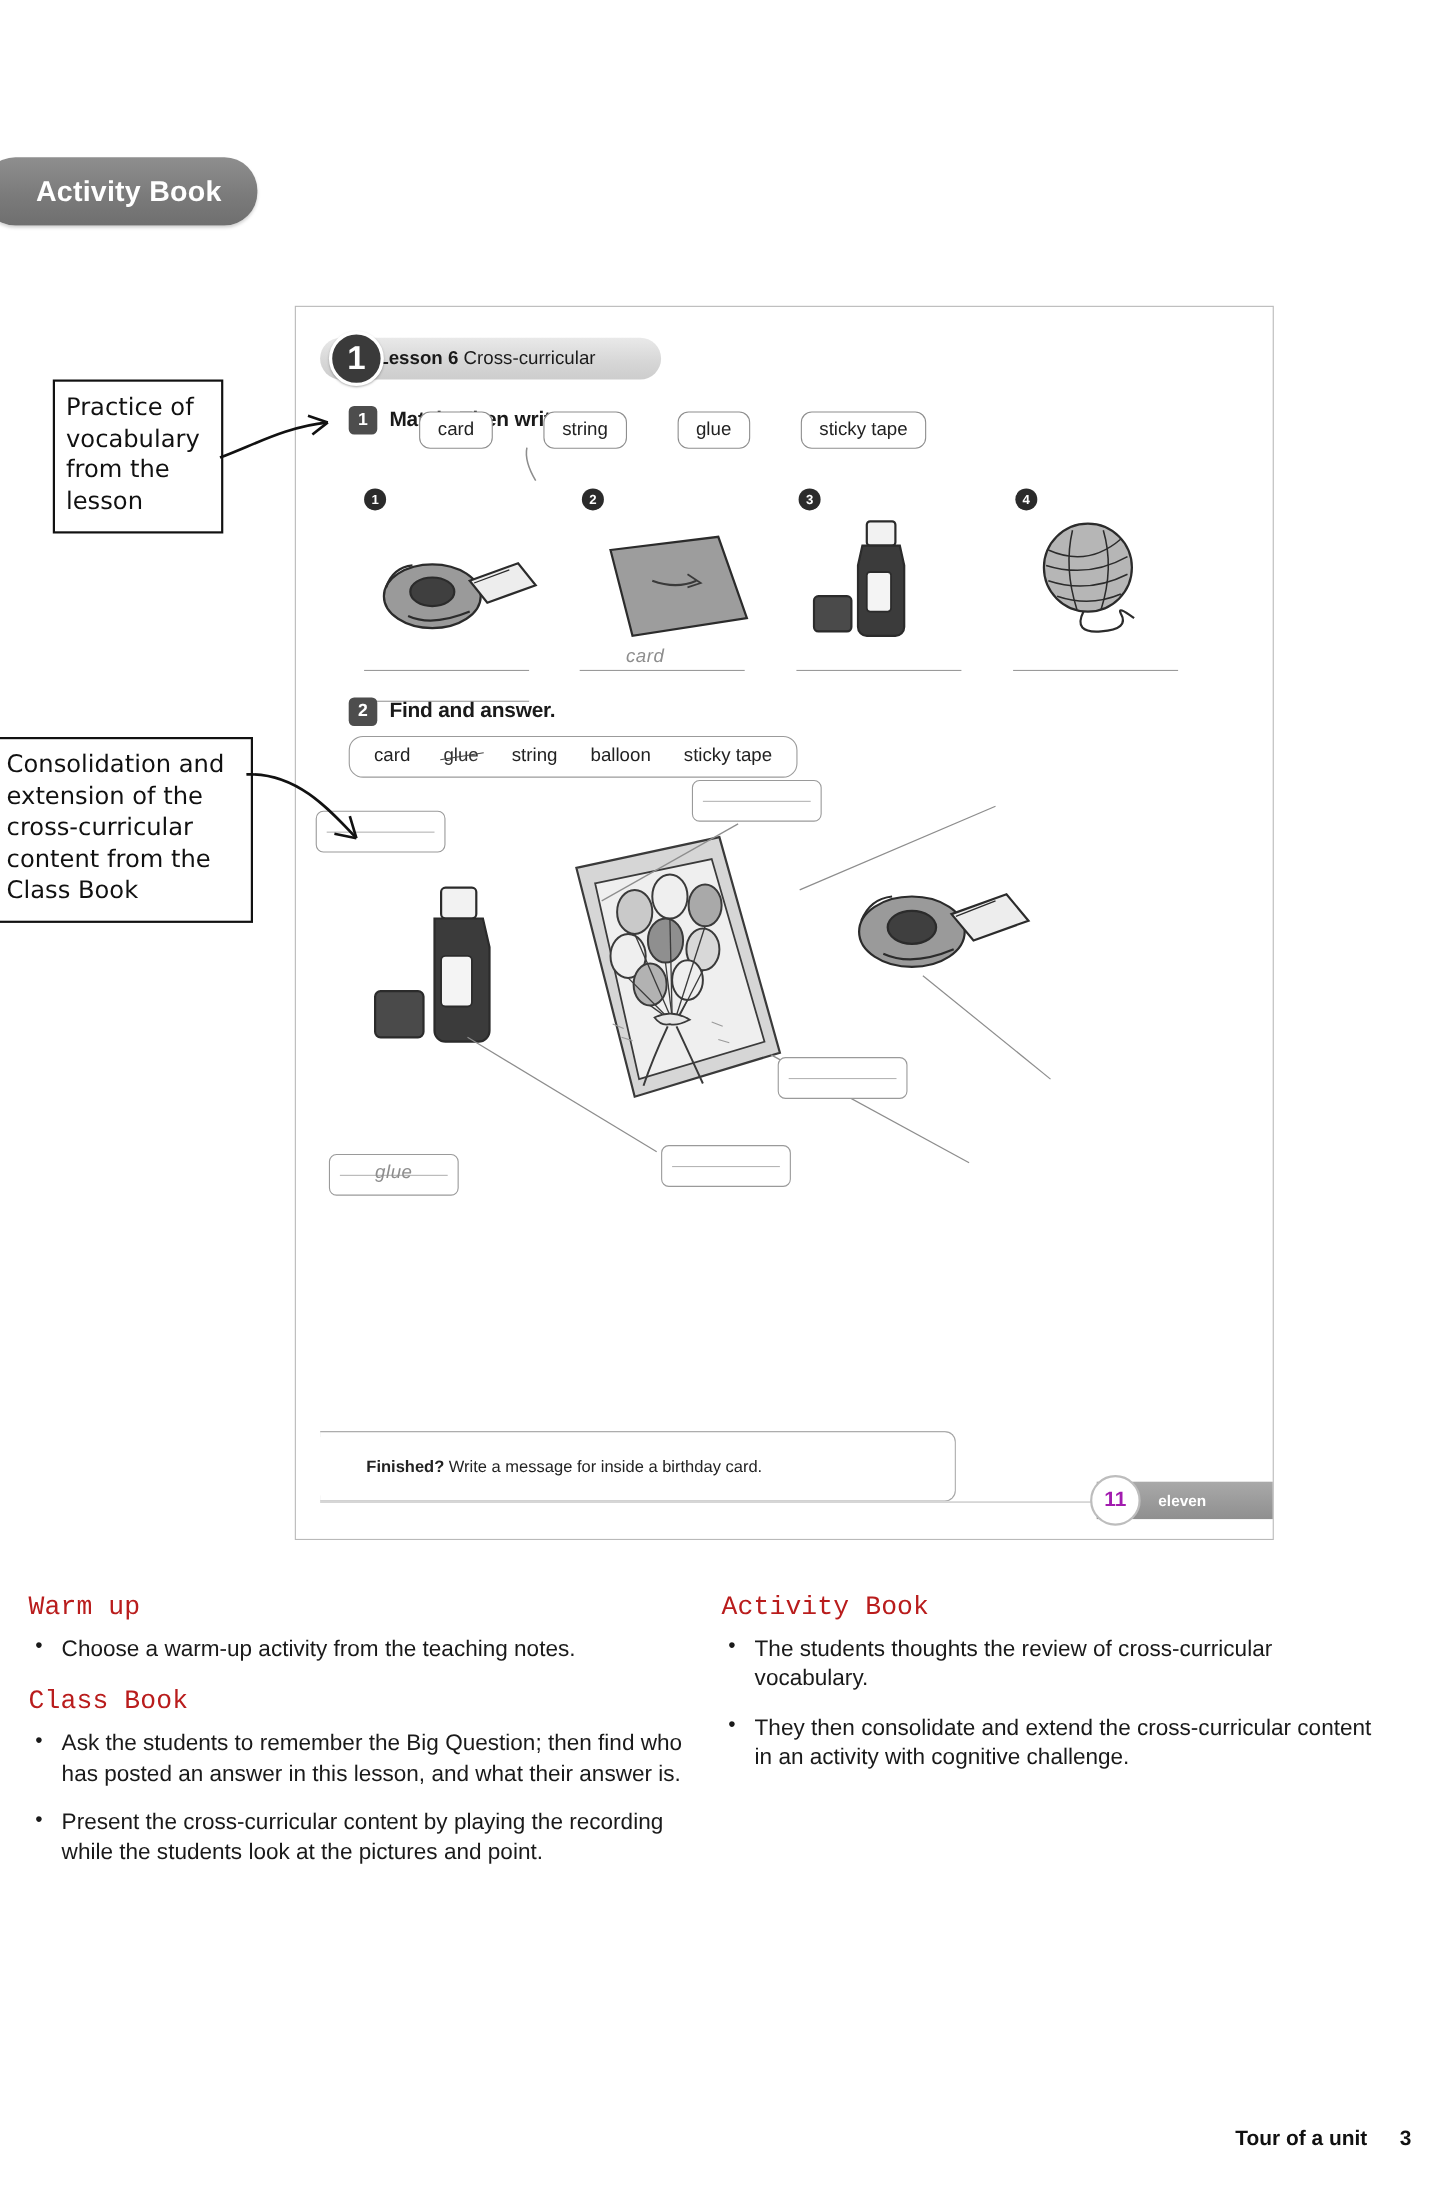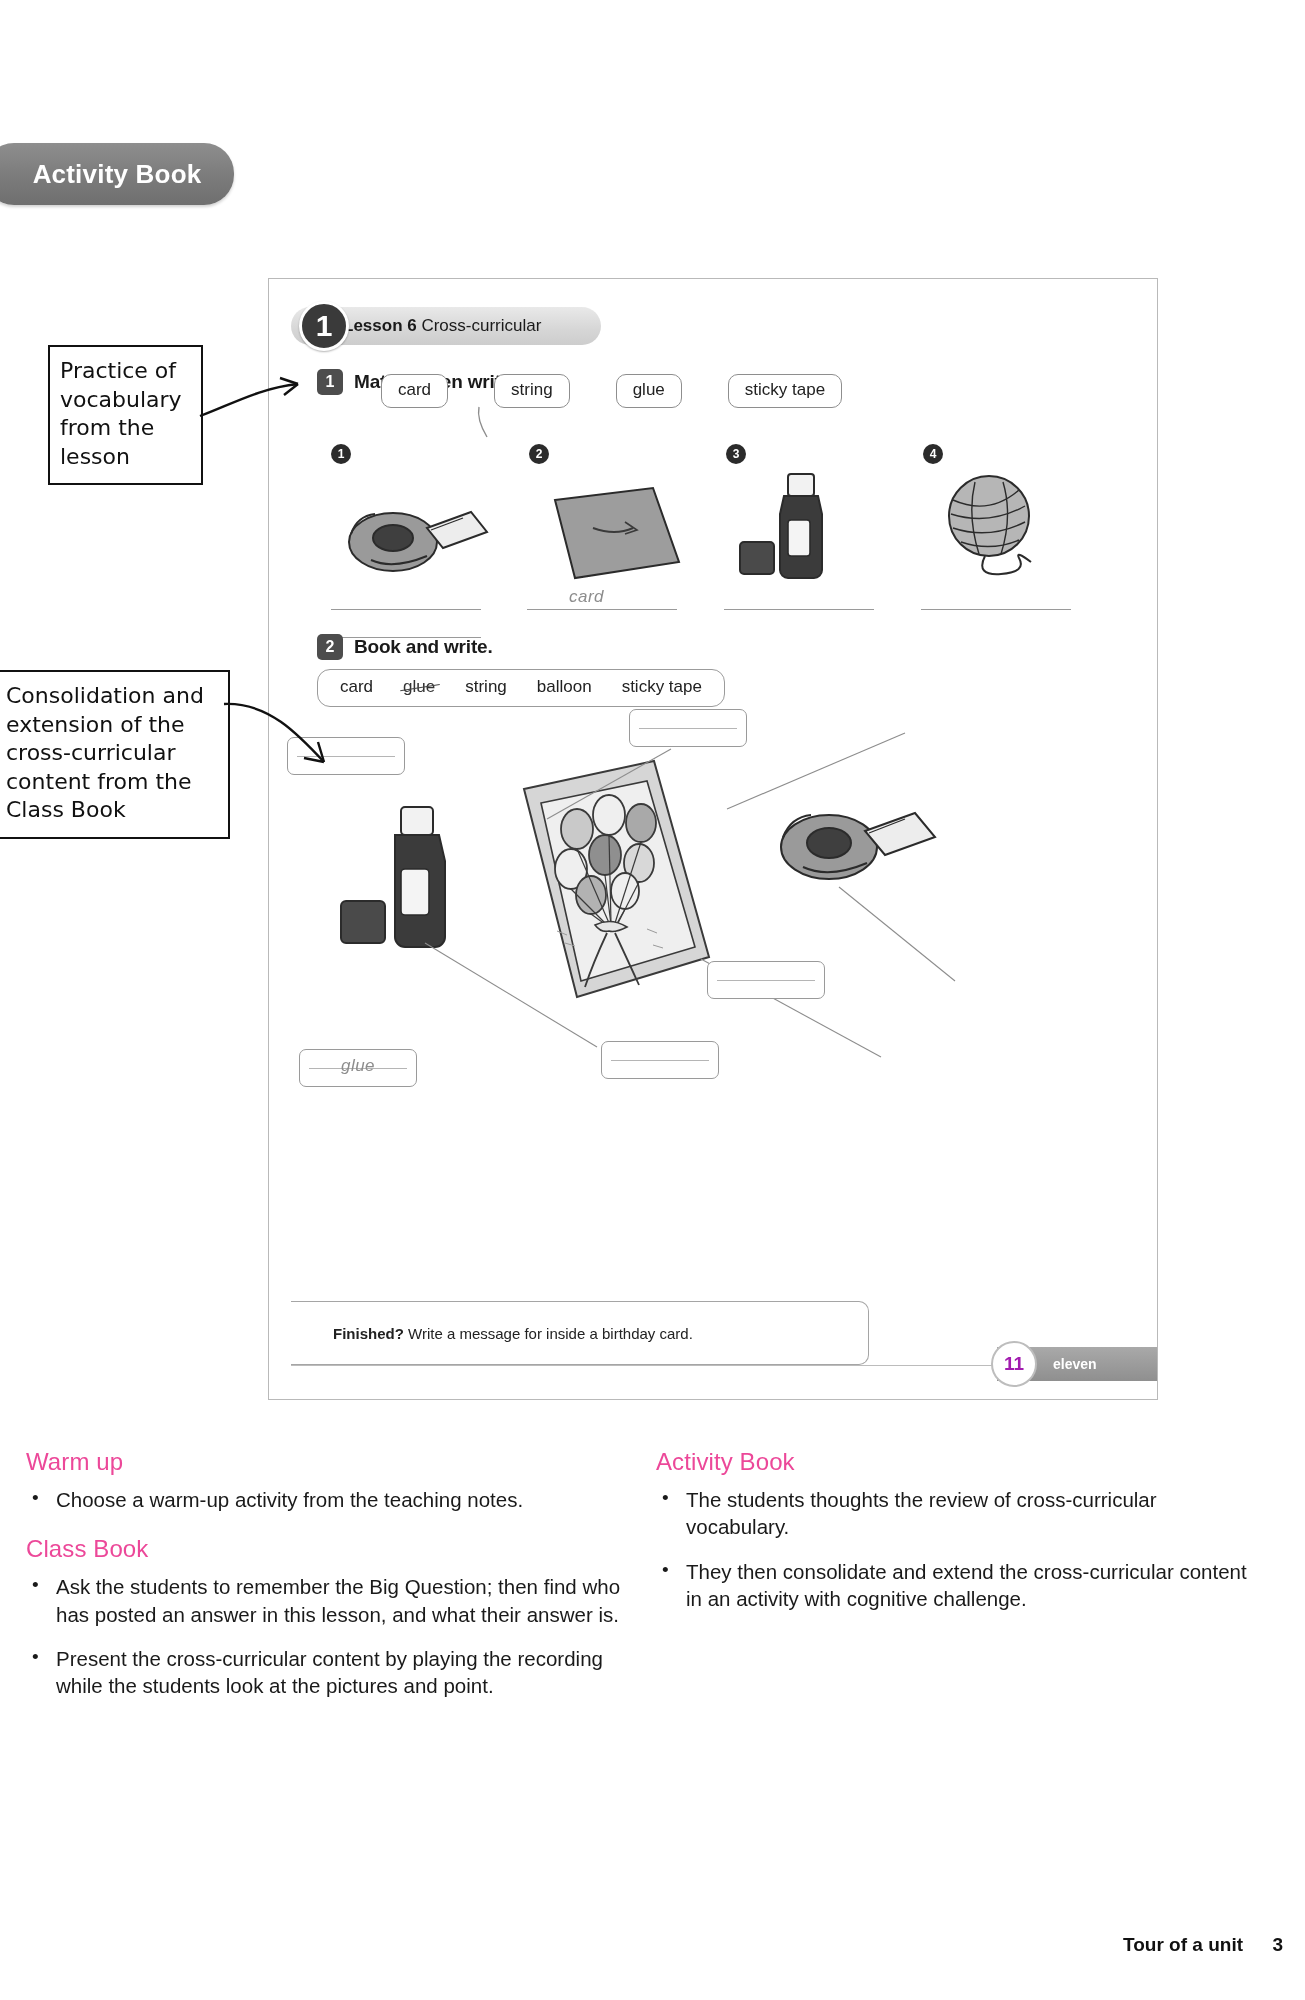--- a/index.html
+++ b/index.html
@@ -159,22 +159,22 @@
   .note-2 { left: -8px; top: 670px; width: 238px; }
 
   .arrow { position: absolute; overflow: visible; }
 
   
   .notes { position: absolute; left: 0; top: 1448px; width: 1305px; height: 480px; }
   .col { position: absolute; width: 600px; }
   .col-l { left: 26px; }
   .col-r { left: 656px; top: -22px; }
   .sec-h {
-    font-size: 24px; color: #ec4899; font-weight: normal;
-    margin: 0 0 10px 0; letter-spacing: .1px;
+    font-size: 24px; color: #b91c1c; font-weight: normal;
+    margin: 0 0 10px 0; letter-spacing: .1px; font-family: Liberation Mono, monospace;
   }
   .sec-h.tight { margin-top: 22px; }
   ul.bul { list-style: none; margin: 0 0 4px 0; padding: 0; }
   ul.bul li {
     position: relative; padding-left: 30px; margin-bottom: 17px;
     font-size: 20.5px; line-height: 1.33; color: #1a1a1a;
   }
   ul.bul li::before {
     content: "\2022"; position: absolute; left: 6px; top: -1px;
     font-size: 19px; color: #1a1a1a;
@@ -284,21 +284,21 @@
 
     <div class="rule" style="left:62px; top:330px; width:150px;"></div>
     <div class="rule" style="left:62px; top:358px; width:150px;"></div>
     <div class="rule" style="left:258px; top:330px; width:150px;"></div>
     <div class="ans-word" style="left:300px; top:308px;">card</div>
     <div class="rule" style="left:455px; top:330px; width:150px;"></div>
     <div class="rule" style="left:652px; top:330px; width:150px;"></div>
 
     <div class="act-head" style="left:48px; top:355px;">
       <div class="act-badge">2</div>
-      <div class="act-label">Book and write.</div>
+      <div class="act-label">Find and answer.</div>
     </div>
 
     <div class="bank">
       <span>card</span>
       <span class="struck">glue</span>
       <span>string</span>
       <span>balloon</span>
       <span>sticky tape</span>
     </div>
 

